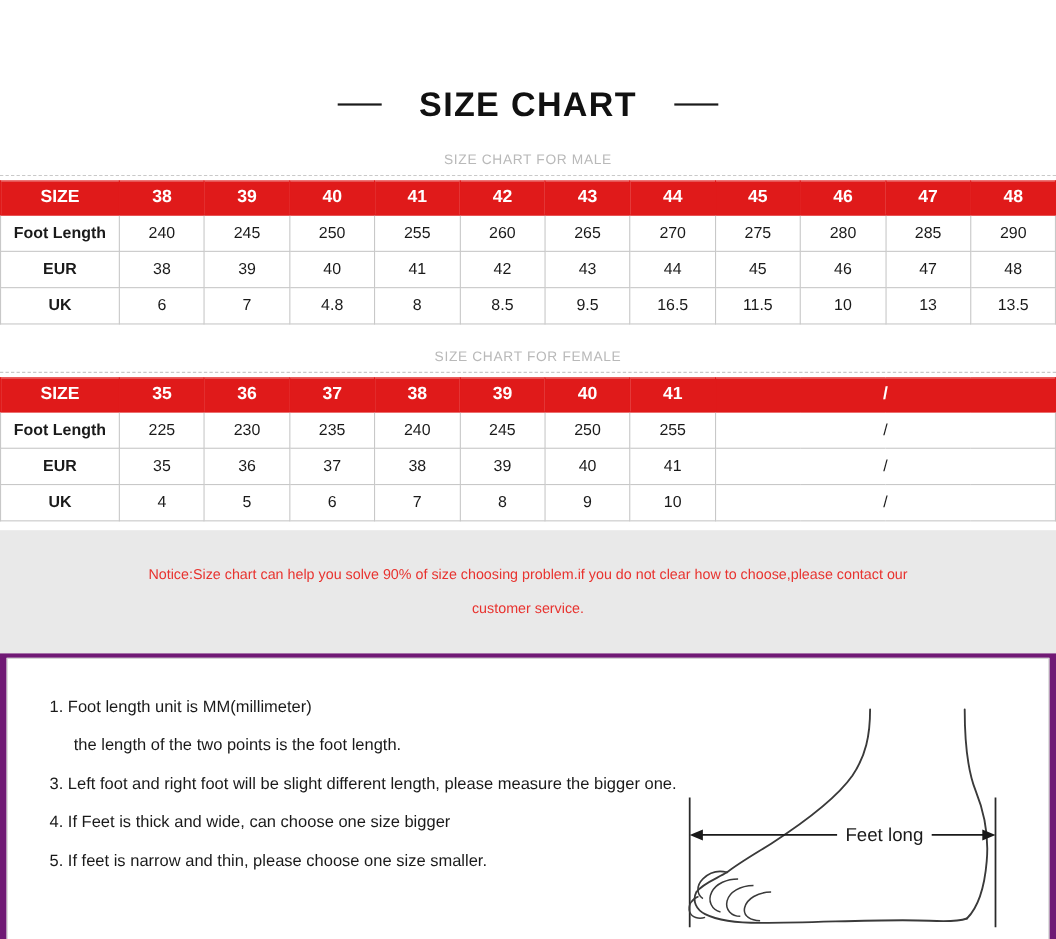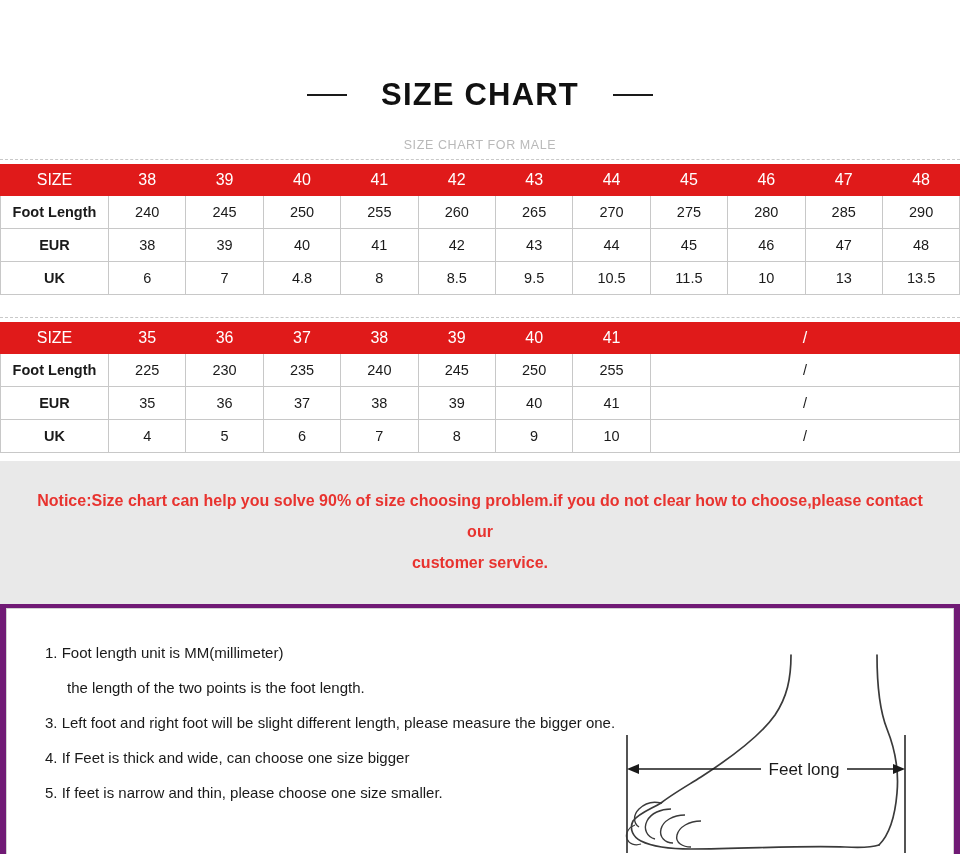--- a/index.html
+++ b/index.html
@@ -53,44 +53,43 @@
     border: 1px solid #c8c8c8;
     text-align: center;
     font-size: 14.5px;
     color: #1a1a1a;
     height: 33px;
     background: #ffffff;
   }
   table.size-table thead th {
     background: #e01a1a;
     color: #ffffff;
-    font-weight: normal;
+    font-weight: bold;
     font-size: 16px;
     border-color: #e01a1a;
     height: 31px;
   }
   table.size-table tbody td.rowhead {
     font-weight: bold;
     font-size: 14.5px;
   }
   .col-label { width: 108px; }
   .col-size  { width: 77.4px; }
 
   
   .notice-band {
     background: #e9e9e9;
     padding: 24px 28px 26px 28px;
     margin-top: 8px;
   }
   .notice-text {
     color: #e8332f;
-    font-size: 16px;
+    font-size: 13px;
     line-height: 31px;
     text-align: center;
-    font-weight: bold;
   }
   .notice-line2 { text-align: center; }
 
   
   .panel-wrap {
     background: #701a75;
     padding: 4px 6px 30px 6px;
   }
   .panel {
     background: #ffffff;
@@ -196,31 +195,32 @@
           <td>48</td>
         </tr>
         <tr>
           <td class="rowhead">UK</td>
           <td>6</td>
           <td>7</td>
           <td>4.8</td>
           <td>8</td>
           <td>8.5</td>
           <td>9.5</td>
-          <td>10.5</td>
+          <td>16.5</td>
           <td>11.5</td>
           <td>10</td>
           <td>13</td>
           <td>13.5</td>
         </tr>
       </tbody>
     </table>
   </div>
 
   <div style="margin-top:22px;">
+    <div class="section-label">SIZE CHART FOR FEMALE</div>
     <div class="dashed-rule"></div>
 
     <table class="size-table">
       <colgroup>
         <col class="col-label">
         <col class="col-size">
           <col class="col-size">
           <col class="col-size">
           <col class="col-size">
         <col class="col-size">

